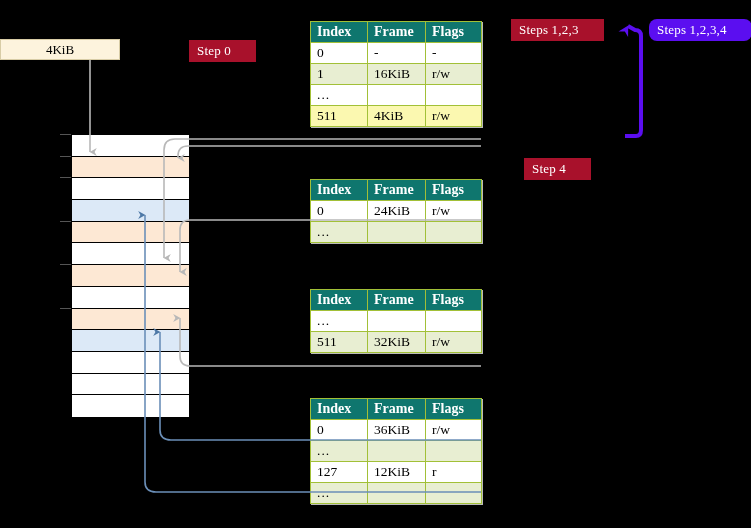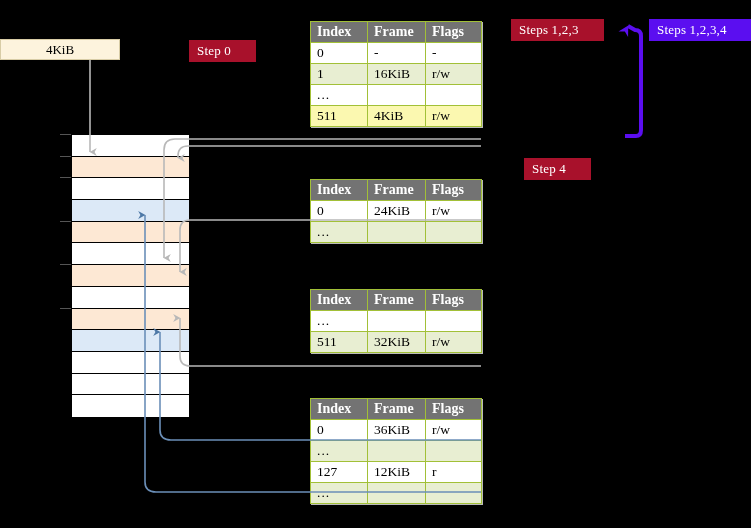--- a/index.html
+++ b/index.html
@@ -4,21 +4,21 @@
 <style>
   html,body{margin:0;padding:0;background:#000;}
   body{width:751px;height:528px;position:relative;overflow:hidden;
        font-family:"Liberation Serif","DejaVu Serif",serif;}
   .canvas{position:absolute;inset:0;width:751px;height:528px;}
 
   
   .step-label{position:absolute;color:#ffffff;font-size:13px;line-height:15px;
       padding:2px 24px 3px 7px;white-space:nowrap;letter-spacing:.2px;}
   .step-red{background:#a8112b;box-shadow:0 0 0 1px #a8112b;}
-  .step-blue{background:#5b0ef0;box-shadow:0 0 0 1px #5b0ef0;}
+  .step-blue{background:#5b0ef0;box-shadow:0 0 0 1px #5b0ef0;border-radius:7px;}
 
   
   .kib-box{position:absolute;left:0px;top:39px;width:120px;height:21px;
       background:#fdf3dd;border:1px solid #d8cca6;box-sizing:border-box;
       display:flex;align-items:center;justify-content:center;
       font-size:13px;color:#000;}
 
   
   .memcol{position:absolute;left:71px;top:134px;width:119px;height:282px;
       border:1px solid #000;box-sizing:border-box;background:#fff;}
@@ -29,21 +29,21 @@
   .m-blue{background:#dce9f7;}
   .tick{position:absolute;left:60px;width:12px;height:0;
       border-top:1px solid #555;}
 
   
   .ptable{position:absolute;border-collapse:collapse;
       background:#fff;font-size:13.5px;color:#000;
       box-shadow:1px 1px 0 0 #bbb;}
   .ptable td,.ptable th{border:1px solid #a2c037;padding:2px 6px;
       height:20px;box-sizing:border-box;text-align:left;vertical-align:middle;}
-  .ptable th{background:#737373;color:#ffffff;font-weight:bold;
+  .ptable th{background:#0f766e;color:#ffffff;font-weight:bold;
       border:1px solid #a2c037;font-size:14px;}
   .c-index{width:57px;}
   .c-frame{width:58px;}
   .c-flags{width:56px;}
   .r-white td{background:#ffffff;}
   .r-tint td{background:#e8eed2;}
   .hl{background:#fbf8b0 !important;}
   .ell{letter-spacing:1px;}
 
   svg.overlay{position:absolute;left:0;top:0;width:751px;height:528px;

